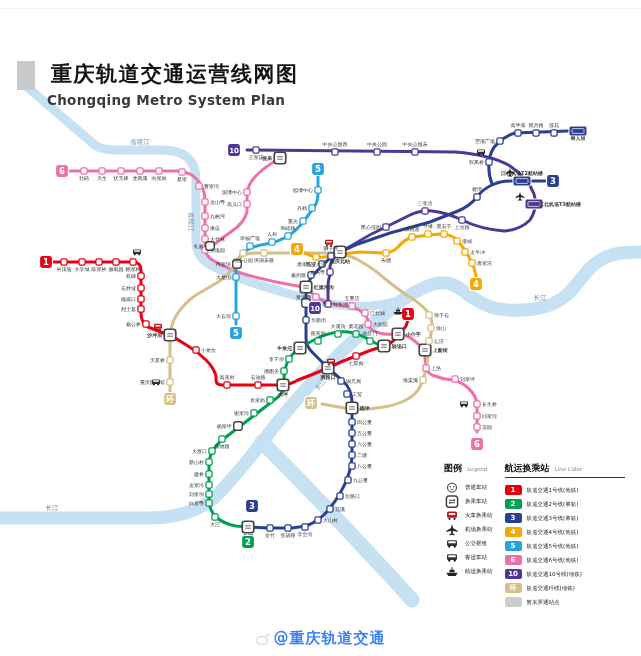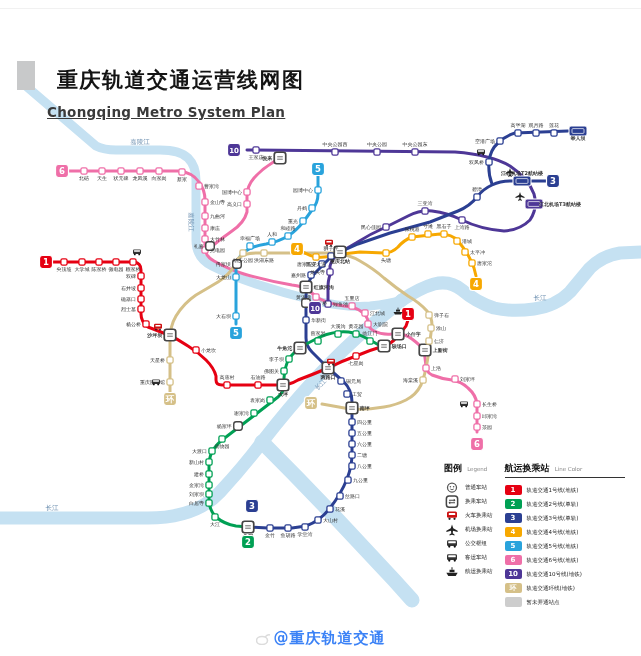--- a/index.html
+++ b/index.html
@@ -2,22 +2,22 @@
 <html><head>
 <meta charset="utf-8">
 <style>
   html,body{margin:0;padding:0;background:#fff;}
   .stage{position:relative;width:641px;height:656px;background:#ffffff;overflow:hidden;
          font-family:"DejaVu Sans",sans-serif;}
   .topline{position:absolute;left:0;top:8px;width:641px;height:1px;background:#f1f1f1;}
   
   .title-block{position:absolute;left:47px;top:56px;}
   .title-square{position:absolute;left:17px;top:61px;width:18px;height:29px;background:#c8c9ca;}
-  .title-block h1{margin:10px;font-size:21px;font-weight:bold;color:#141414;letter-spacing:1.5px;}
-  .title-block .sub{font-size:13.5px;font-weight:bold;color:#3a3a3a;letter-spacing:0.3px;margin-top:1px;text-decoration:underline;}
+  .title-block h1{margin:4px;font-size:21px;font-weight:bold;color:#141414;letter-spacing:1.5px;}
+  .title-block .sub{font-size:13.5px;font-weight:bold;color:#3a3a3a;letter-spacing:0.3px;margin-top:1px;}
   
   #map{position:absolute;left:0;top:0;}
   
   .legend{position:absolute;left:444px;top:462px;display:flex;gap:12px;}
   .leg-head{font-size:9px;font-weight:bold;color:#111;margin-bottom:5px;white-space:nowrap;}
   .leg-head .en{font-size:5.5px;color:#888;font-weight:normal;margin-left:2px;}
   .lc-head{border-bottom:1.5px solid #333;padding-bottom:2px;width:120px;}
   .leg-row{display:flex;align-items:center;gap:5px;height:14px;}
   .leg-row .lbl{font-size:5.5px;color:#222;white-space:nowrap;}
   .chip{width:17px;height:10px;border-radius:2px;color:#fff;font-size:7px;font-weight:bold;

